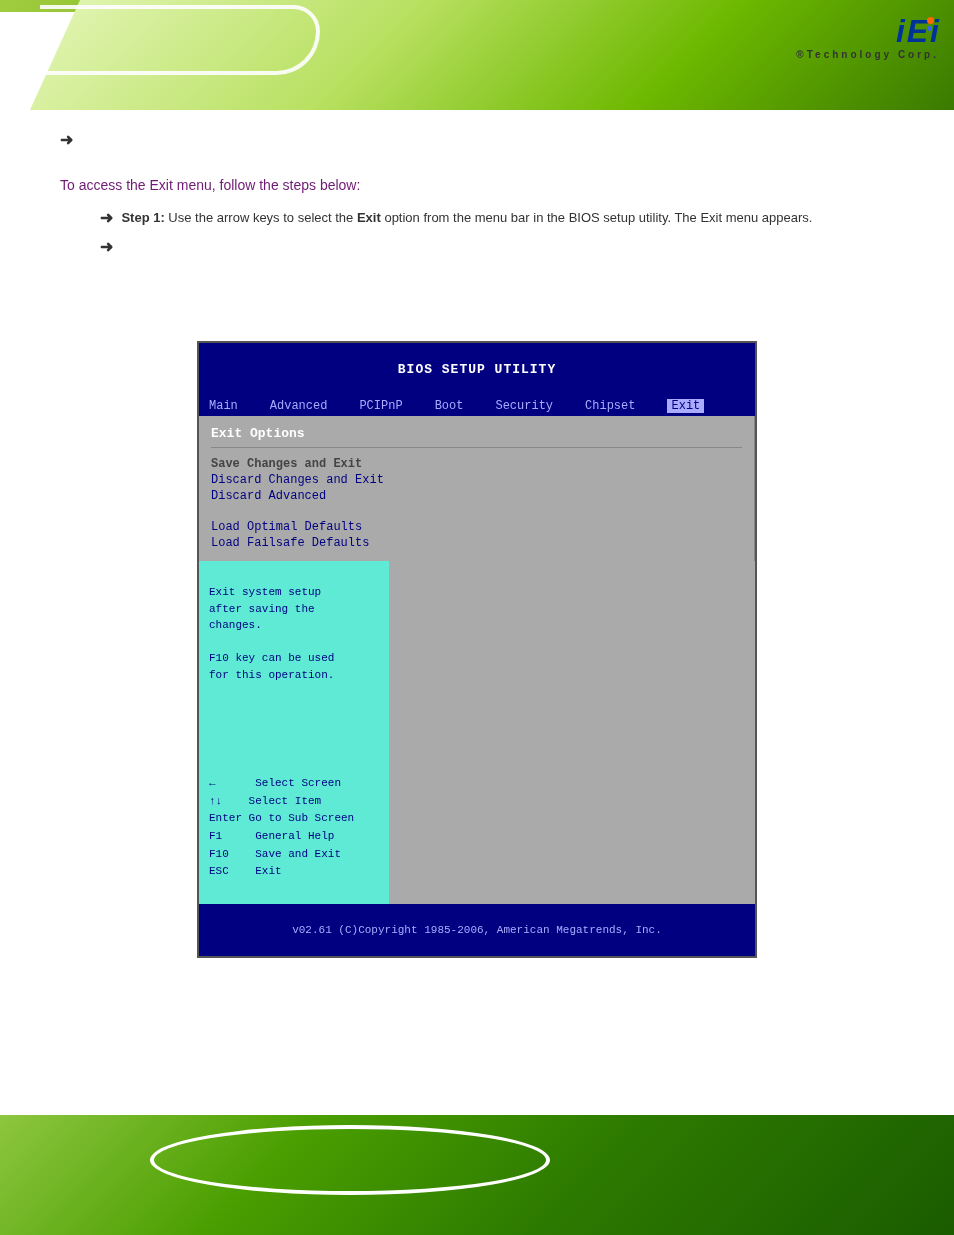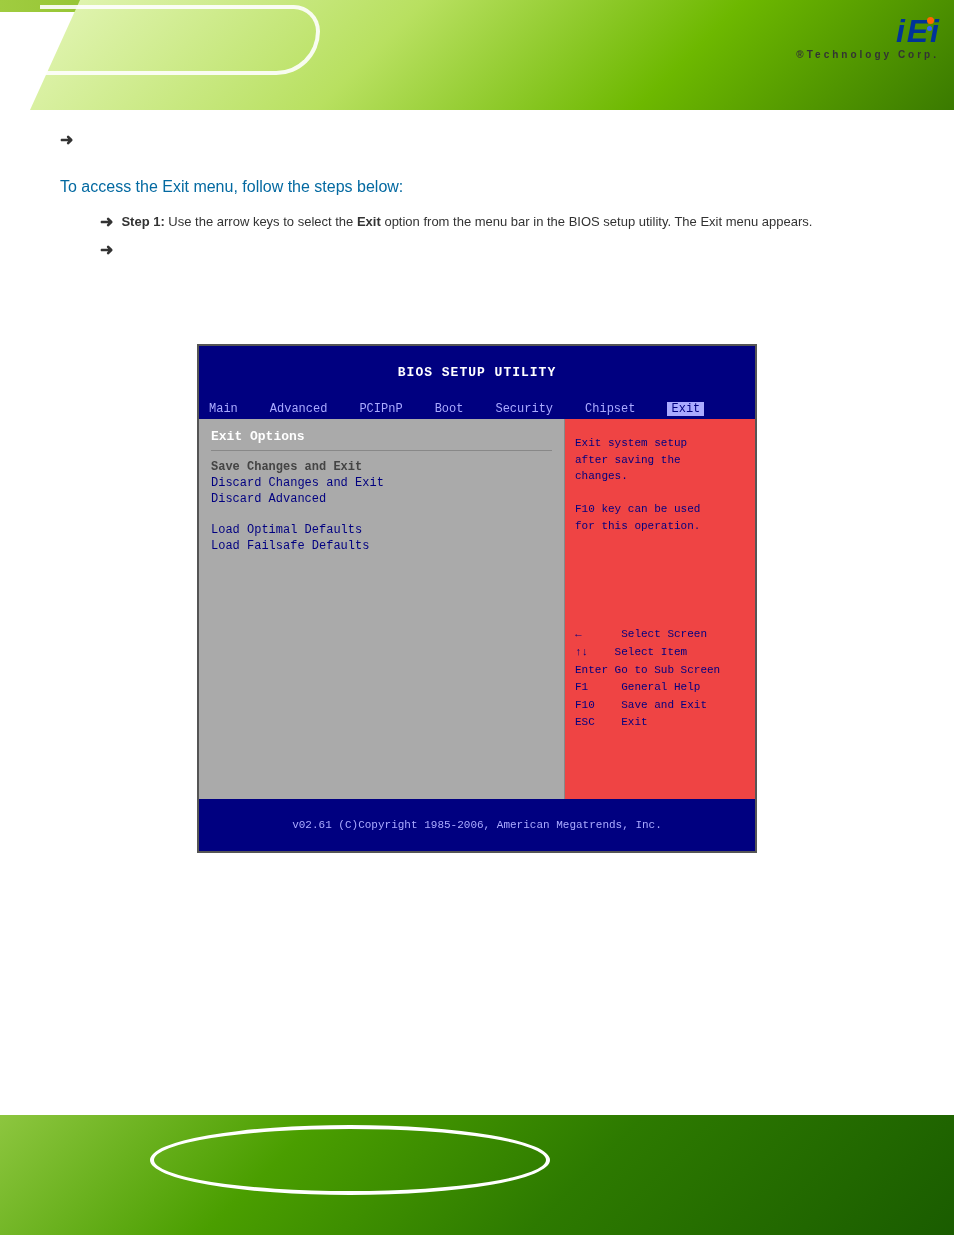--- a/index.html
+++ b/index.html
@@ -60,22 +60,22 @@
     
     .arrow-bullet {
       display: inline-block;
       color: #333;
       font-size: 16px;
       font-weight: bold;
       margin-right: 8px;
     }
 
     .text-paragraph {
-      font-size: 16px;
-      color: #0369a1;
+      font-size: 14px;
+      color: #701a75;
       line-height: 1.6;
       margin-bottom: 12px;
     }
 
     .arrow-line {
       display: flex;
       align-items: flex-start;
       margin-bottom: 10px;
     }
 
@@ -120,33 +120,34 @@
 
     .bios-menu-item.active {
       background: #aaaaff;
       color: #000080;
       padding: 0 4px;
     }
 
     .bios-body {
       display: flex;
       min-height: 380px;
+      flex-direction: column;
     }
 
     .bios-left {
       flex: 1;
       background: #aaaaaa;
       padding: 10px 12px;
       border-right: 1px solid #888;
     }
 
     .bios-right {
       width: 190px;
-      background: #ef4444;
-      padding: 16px 10px;
+      background: #5eead4;
+      padding: 23px 10px;
     }
 
     .bios-section-title {
       color: #ffffff;
       font-size: 13px;
       font-weight: bold;
       font-family: 'Courier New', monospace;
       margin-bottom: 6px;
     }
 

